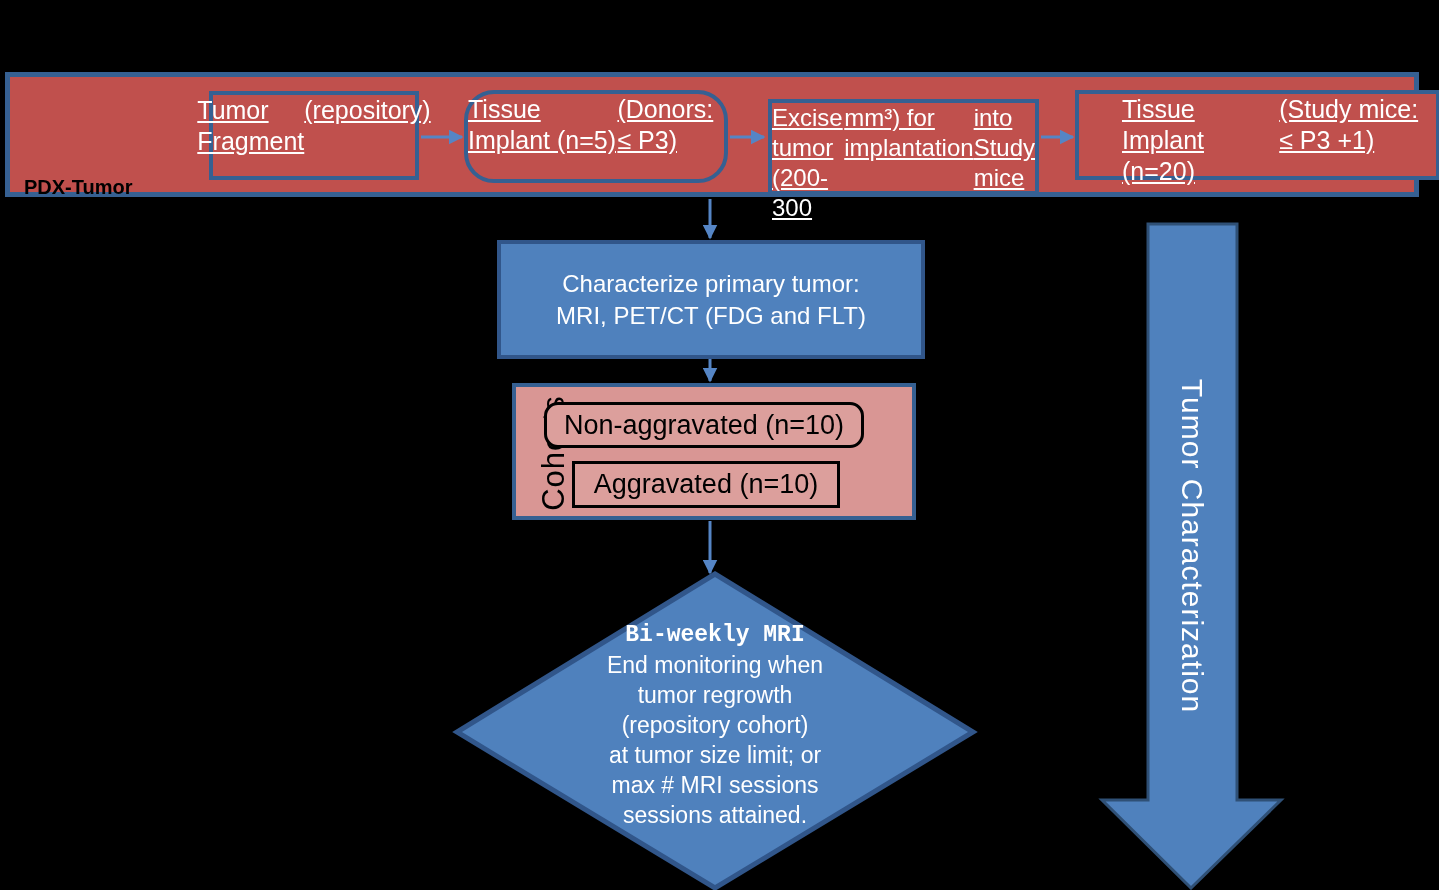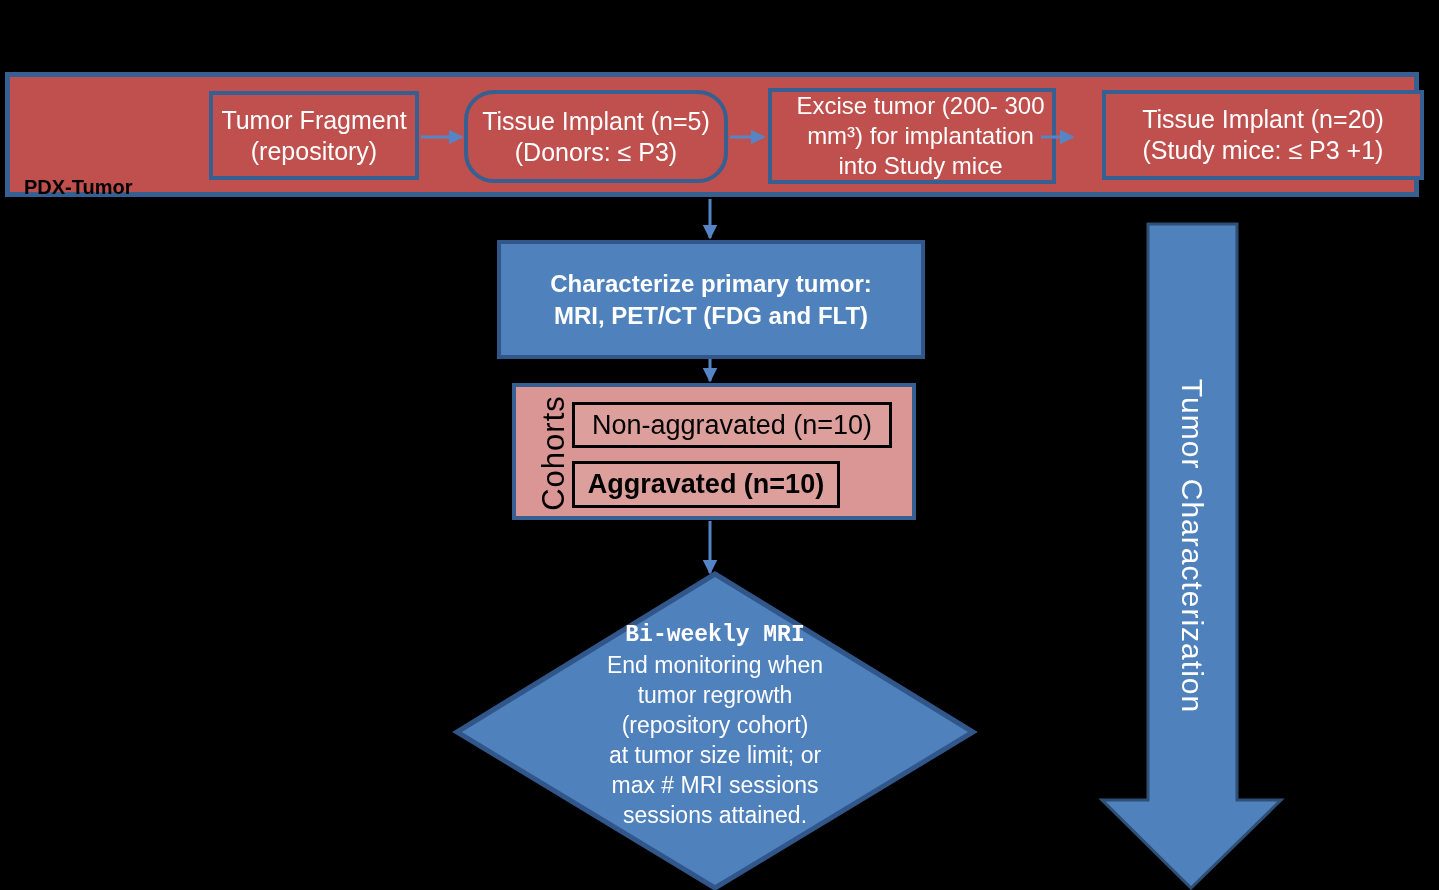--- a/index.html
+++ b/index.html
@@ -22,51 +22,51 @@
   .banner{
     position:absolute;left:5px;top:72px;width:1404px;height:115px;
     background:var(--red_fill);border:5px solid var(--blue_border);
   }
   .banner-title{
     position:absolute;left:14px;top:92px;color:#000;font-weight:bold;
     font-size:20px;line-height:37px;
   }
   .rbox{
     position:absolute;background:var(--red_fill);border:4px solid var(--blue_border);
-    color:#fff;display:flex;flex-direction:column;justify-content:center;
-    text-align:center;font-size:25px;line-height:31px;
+    color:#fff;display:flex;flex-direction:row;justify-content:center;
+    font-size:25px;line-height:31px;text-decoration:underline;
   }
   .rbox1{left:209px;top:91px;width:202px;height:81px;}
   .rbox2{left:464px;top:90px;width:256px;height:85px;border-radius:30px;}
-  .rbox3{left:768px;top:88px;width:263px;height:88px;font-size:24px;line-height:30px;padding-left:17px;}
-  .rbox4{left:1102px;top:90px;width:314px;height:82px;}
+  .rbox3{left:768px;top:99px;width:263px;height:88px;font-size:24px;line-height:30px;}
+  .rbox4{left:1075px;top:90px;width:314px;height:82px;padding-left:43px;}
   
   .char-box{
     position:absolute;left:497px;top:240px;width:420px;height:111px;
     background:var(--blue_fill);border:4px solid var(--dark_blue_border);
     color:#fff;display:flex;flex-direction:column;justify-content:center;
-    text-align:center;font-size:24px;line-height:32px;font-weight:bold;
+    text-align:center;font-size:24px;line-height:32px;
   }
   
   .cohorts-box{
     position:absolute;left:512px;top:383px;width:396px;height:129px;
     background:var(--pink_fill);border:4px solid var(--blue_border);
   }
   .cohorts-label{
     position:absolute;left:489px;top:388px;width:130px;height:130px;
     display:flex;align-items:center;justify-content:center;
     transform:rotate(-90deg);color:#000;font-size:31px;letter-spacing:1px;
   }
   .cohort-item{
     position:absolute;background:var(--pink_inner_fill);border:3px solid #000;
     color:#000;display:flex;align-items:center;justify-content:center;
     font-size:27px;
   }
-  .cohort1{left:572px;top:402px;width:314px;height:40px;}
-  .cohort2{left:572px;top:461px;width:262px;height:41px;font-weight:bold;}
+  .cohort1{left:544px;top:402px;width:314px;height:40px;border-radius:14px;}
+  .cohort2{left:572px;top:461px;width:262px;height:41px;}
   
   .diamond-svg{position:absolute;left:0;top:0;width:1439px;height:890px;pointer-events:none;}
   .diamond-shape{fill:var(--blue_fill);stroke:var(--dark_blue_border);stroke-width:5;}
   .side-arrow-shape{fill:var(--blue_fill);stroke:#2f5076;stroke-width:3;}
   .diamond-text{
     position:absolute;left:535px;top:620px;width:360px;
     color:#fff;text-align:center;font-size:23px;line-height:30px;
   }
   .diamond-text .t-bold{font-weight:bold;font-family:Liberation Mono, monospace;}
   

